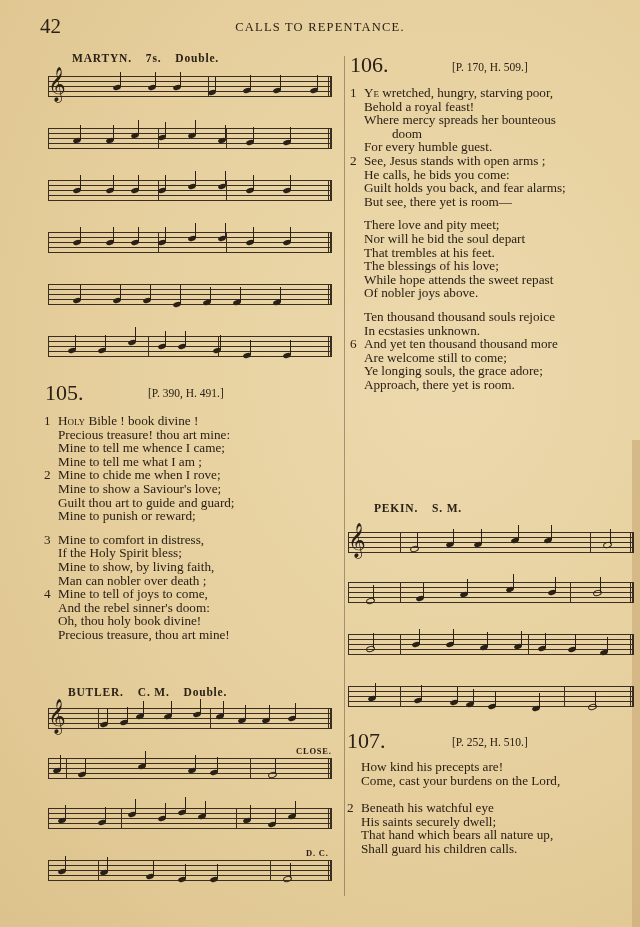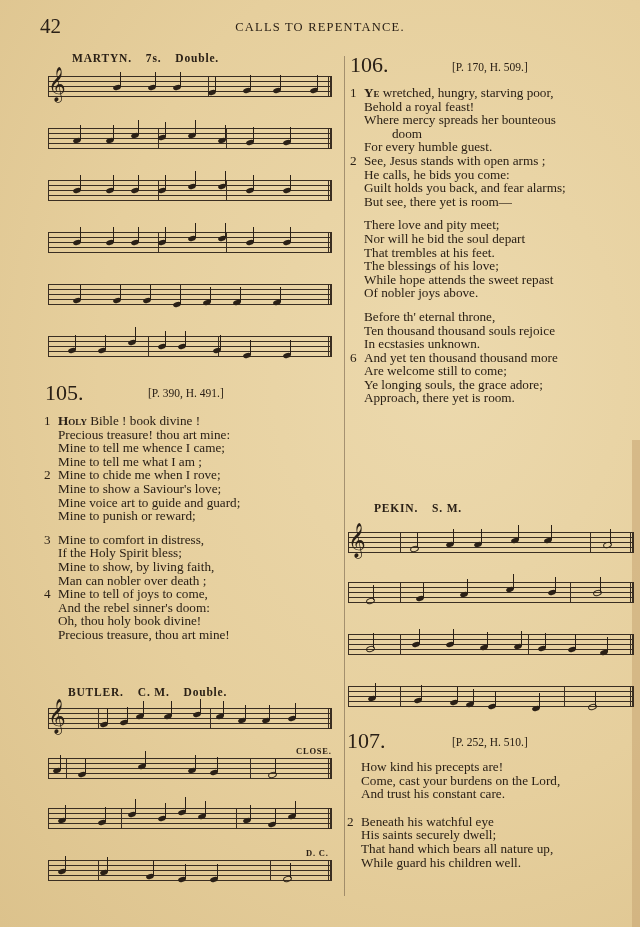--- a/index.html
+++ b/index.html
@@ -28,21 +28,21 @@
   .clef { position:absolute; font-size:30px; line-height:30px; font-family:"DejaVu Sans", sans-serif; }
   .mark { position:absolute; font-size:8.5px; letter-spacing:.8px; font-weight:bold; }
 
   .hymn-num { position:absolute; font-size:22px; }
   .hymn-ref { position:absolute; font-size:11.5px; }
   .verse { position:absolute; font-size:13.2px; line-height:13.6px; }
   .verse .l { white-space:nowrap; padding-left:14px; }
   .verse .l.first { padding-left:0; }
   .verse .l .vn { display:inline-block; width:14px; }
   .verse .l.indent2 { padding-left:42px; }
-  .sc { font-variant:small-caps;font-weight:bold; }
+  .sc { font-variant:small-caps; }
 </style>
 </head>
 <body>
 
 <div class="page-num">42</div>
 <div class="running-head">CALLS TO REPENTANCE.</div>
 <div class="col-divider"></div>
 <div class="right-edge"></div>
 
 <div class="tune-title" style="left:72px;top:52px;">
@@ -52,21 +52,21 @@
 
 <div class="hymn-num" style="left:45px;top:380px;">105.</div>
 <div class="hymn-ref" style="left:148px;top:387px;">[P. 390, H. 491.]</div>
 <div class="verse" style="left:44px;top:414px;" id="h105">
     <div class="l first"><span class="vn">1</span><span class="sc">Holy</span> Bible ! book divine !</div>
     <div class="l">Precious treasure! thou art mine:</div>
     <div class="l">Mine to tell me whence I came;</div>
     <div class="l">Mine to tell me what I am ;</div>
     <div class="l first"><span class="vn">2</span>Mine to chide me when I rove;</div>
     <div class="l">Mine to show a Saviour's love;</div>
-    <div class="l">Mine voice art to guide and guard;</div>
+    <div class="l">Guilt thou art to guide and guard;</div>
     <div class="l">Mine to punish or reward;</div>
     <div style="height: 10px;"></div>
     <div class="l first"><span class="vn">3</span>Mine to comfort in distress,</div>
     <div class="l">If the Holy Spirit bless;</div>
     <div class="l">Mine to show, by living faith,</div>
     <div class="l">Man can nobler over death ;</div>
     <div class="l first"><span class="vn">4</span>Mine to tell of joys to come,</div>
     <div class="l">And the rebel sinner's doom:</div>
     <div class="l">Oh, thou holy book divine!</div>
     <div class="l">Precious treasure, thou art mine!</div>
@@ -91,44 +91,42 @@
     <div class="l">Guilt holds you back, and fear alarms;</div>
     <div class="l">But see, there yet is room—</div>
     <div style="height: 10px;"></div>
     <div class="l">There love and pity meet;</div>
     <div class="l">Nor will he bid the soul depart</div>
     <div class="l">That trembles at his feet.</div>
     <div class="l">The blessings of his love;</div>
     <div class="l">While hope attends the sweet repast</div>
     <div class="l">Of nobler joys above.</div>
     <div style="height: 10px;"></div>
-    <div class="l">Before th' eternal throne,</div>
     <div class="l">Ten thousand thousand souls rejoice</div>
     <div class="l">In ecstasies unknown.</div>
     <div class="l first"><span class="vn">6</span>And yet ten thousand thousand more</div>
     <div class="l">Are welcome still to come;</div>
     <div class="l">Ye longing souls, the grace adore;</div>
     <div class="l">Approach, there yet is room.</div>
   </div>
 
 <div class="tune-title" style="left:374px;top:502px;">
   <span>PEKIN.</span><span>S. M.</span>
 </div>
 
 <div class="hymn-num" style="left:347px;top:728px;">107.</div>
 <div class="hymn-ref" style="left:452px;top:736px;">[P. 252, H. 510.]</div>
 <div class="verse" style="left:347px;top:760px;" id="h107">
     <div class="l">How kind his precepts are!</div>
     <div class="l">Come, cast your burdens on the Lord,</div>
-    <div class="l">And trust his constant care.</div>
     <div style="height: 14px;"></div>
     <div class="l first"><span class="vn">2</span>Beneath his watchful eye</div>
     <div class="l">His saints securely dwell;</div>
     <div class="l">That hand which bears all nature up,</div>
-    <div class="l">While guard his children well.</div>
+    <div class="l">Shall guard his children calls.</div>
   </div>
 
 <div class="staff" style="left: 48px; top: 76px; width: 284px;">
     <div class="line" style="top: 0px;"></div>
     <div class="line" style="top: 5px;"></div>
     <div class="line" style="top: 10px;"></div>
     <div class="line" style="top: 15px;"></div>
     <div class="line" style="top: 20px;"></div>
     <div class="bar" style="left: 0px;"></div>
     <div class="bar" style="left: 160px;"></div>

